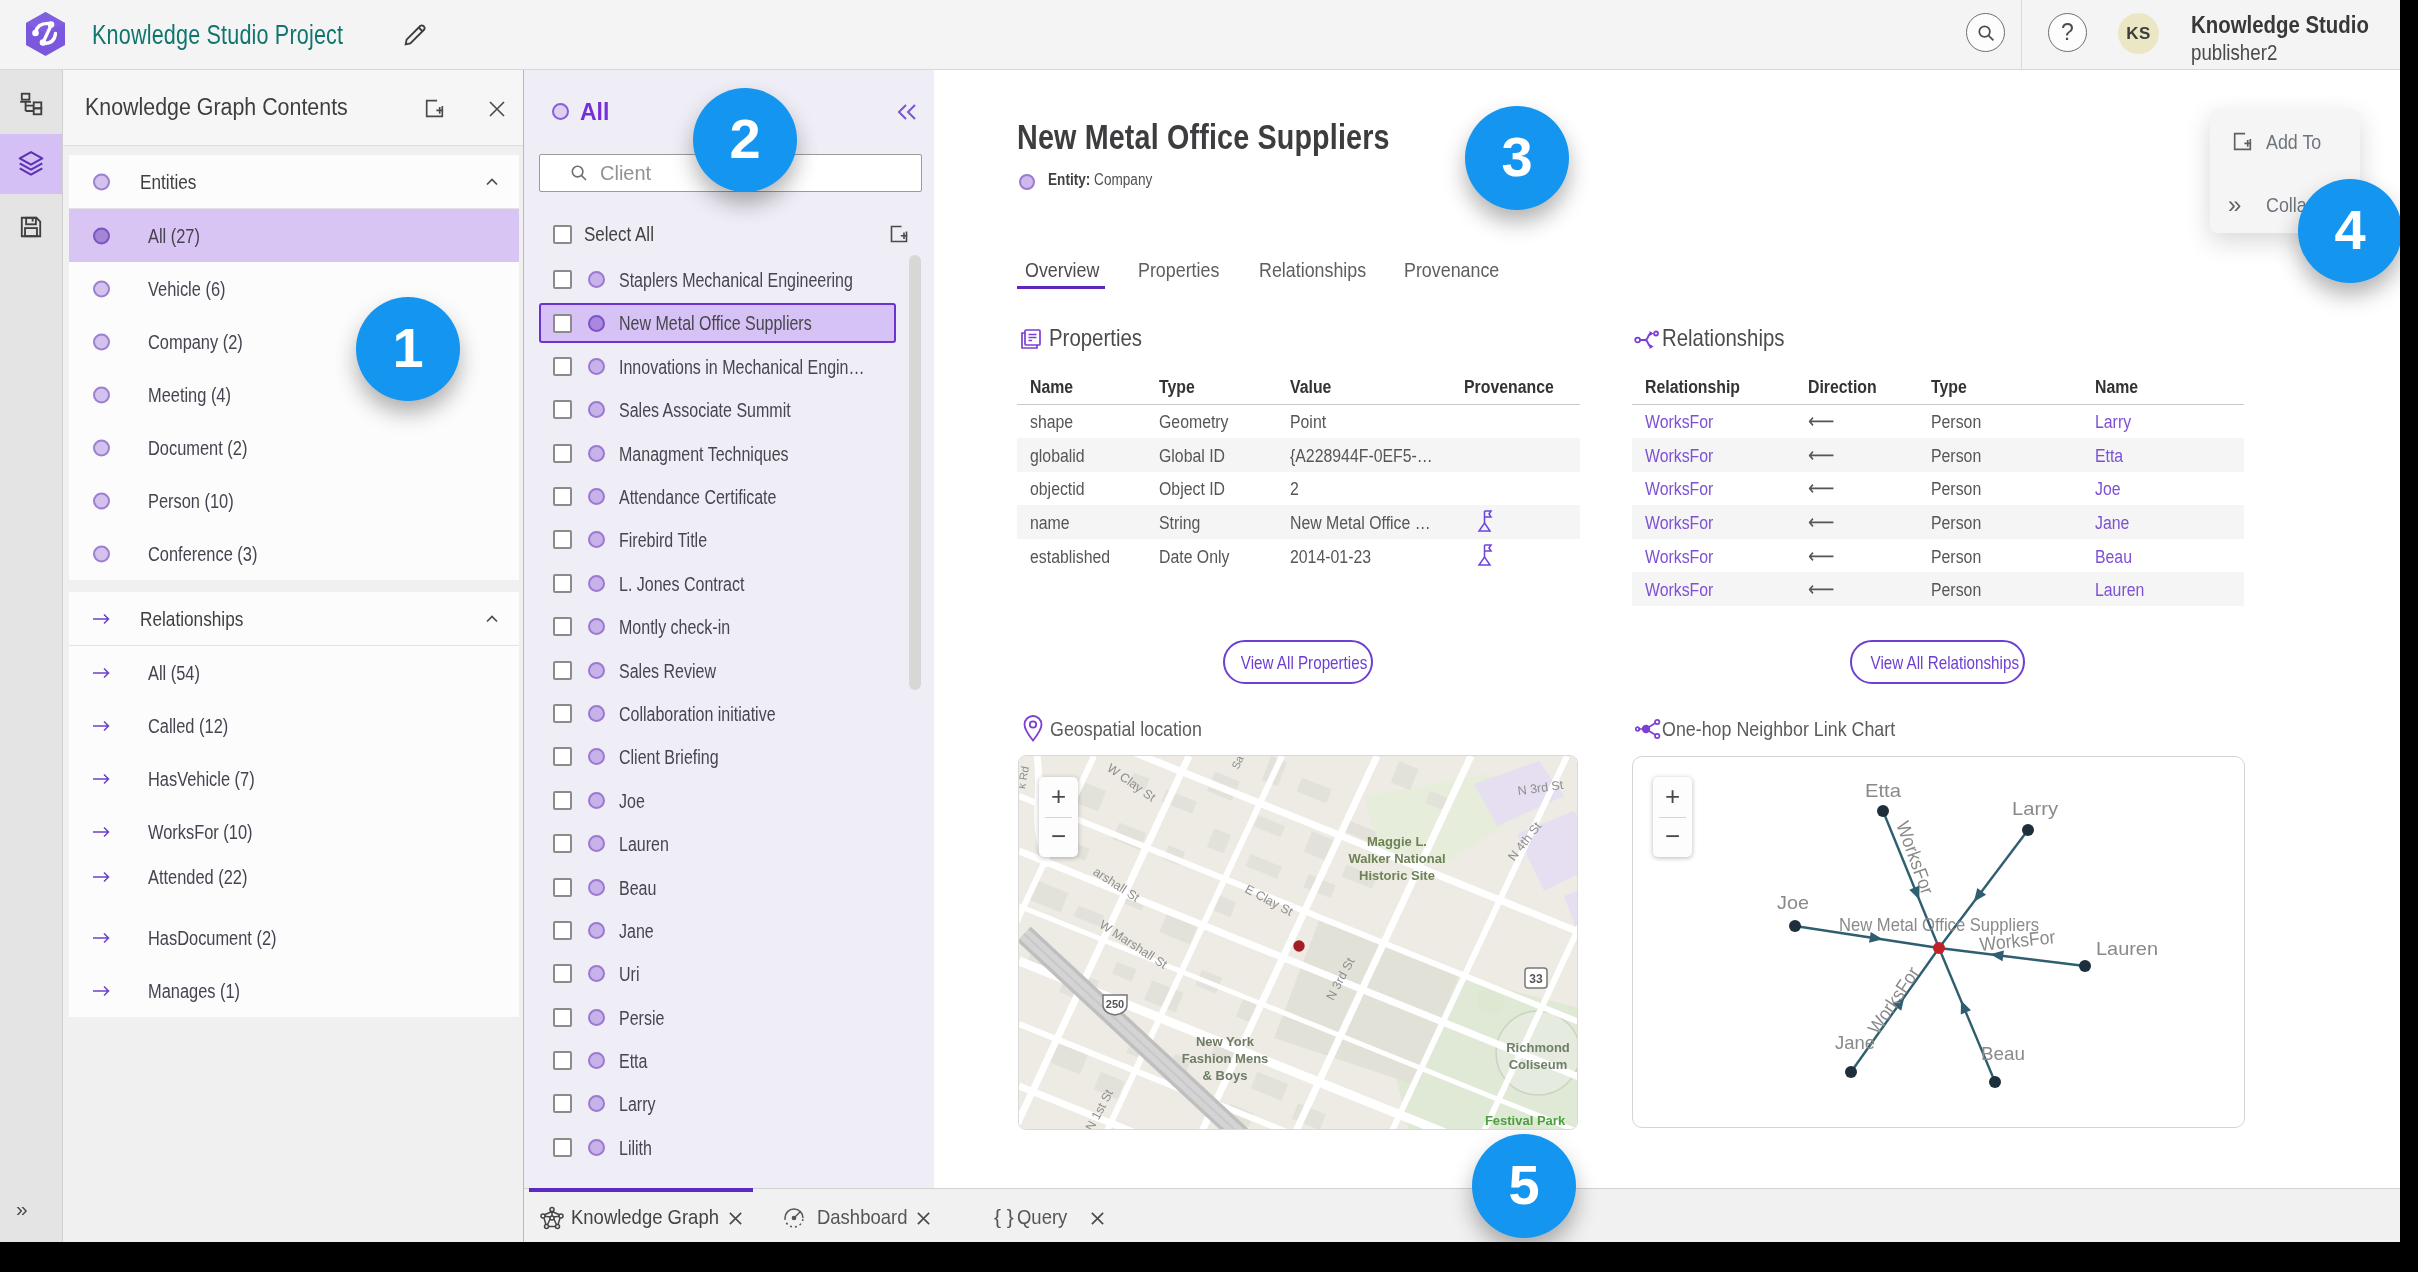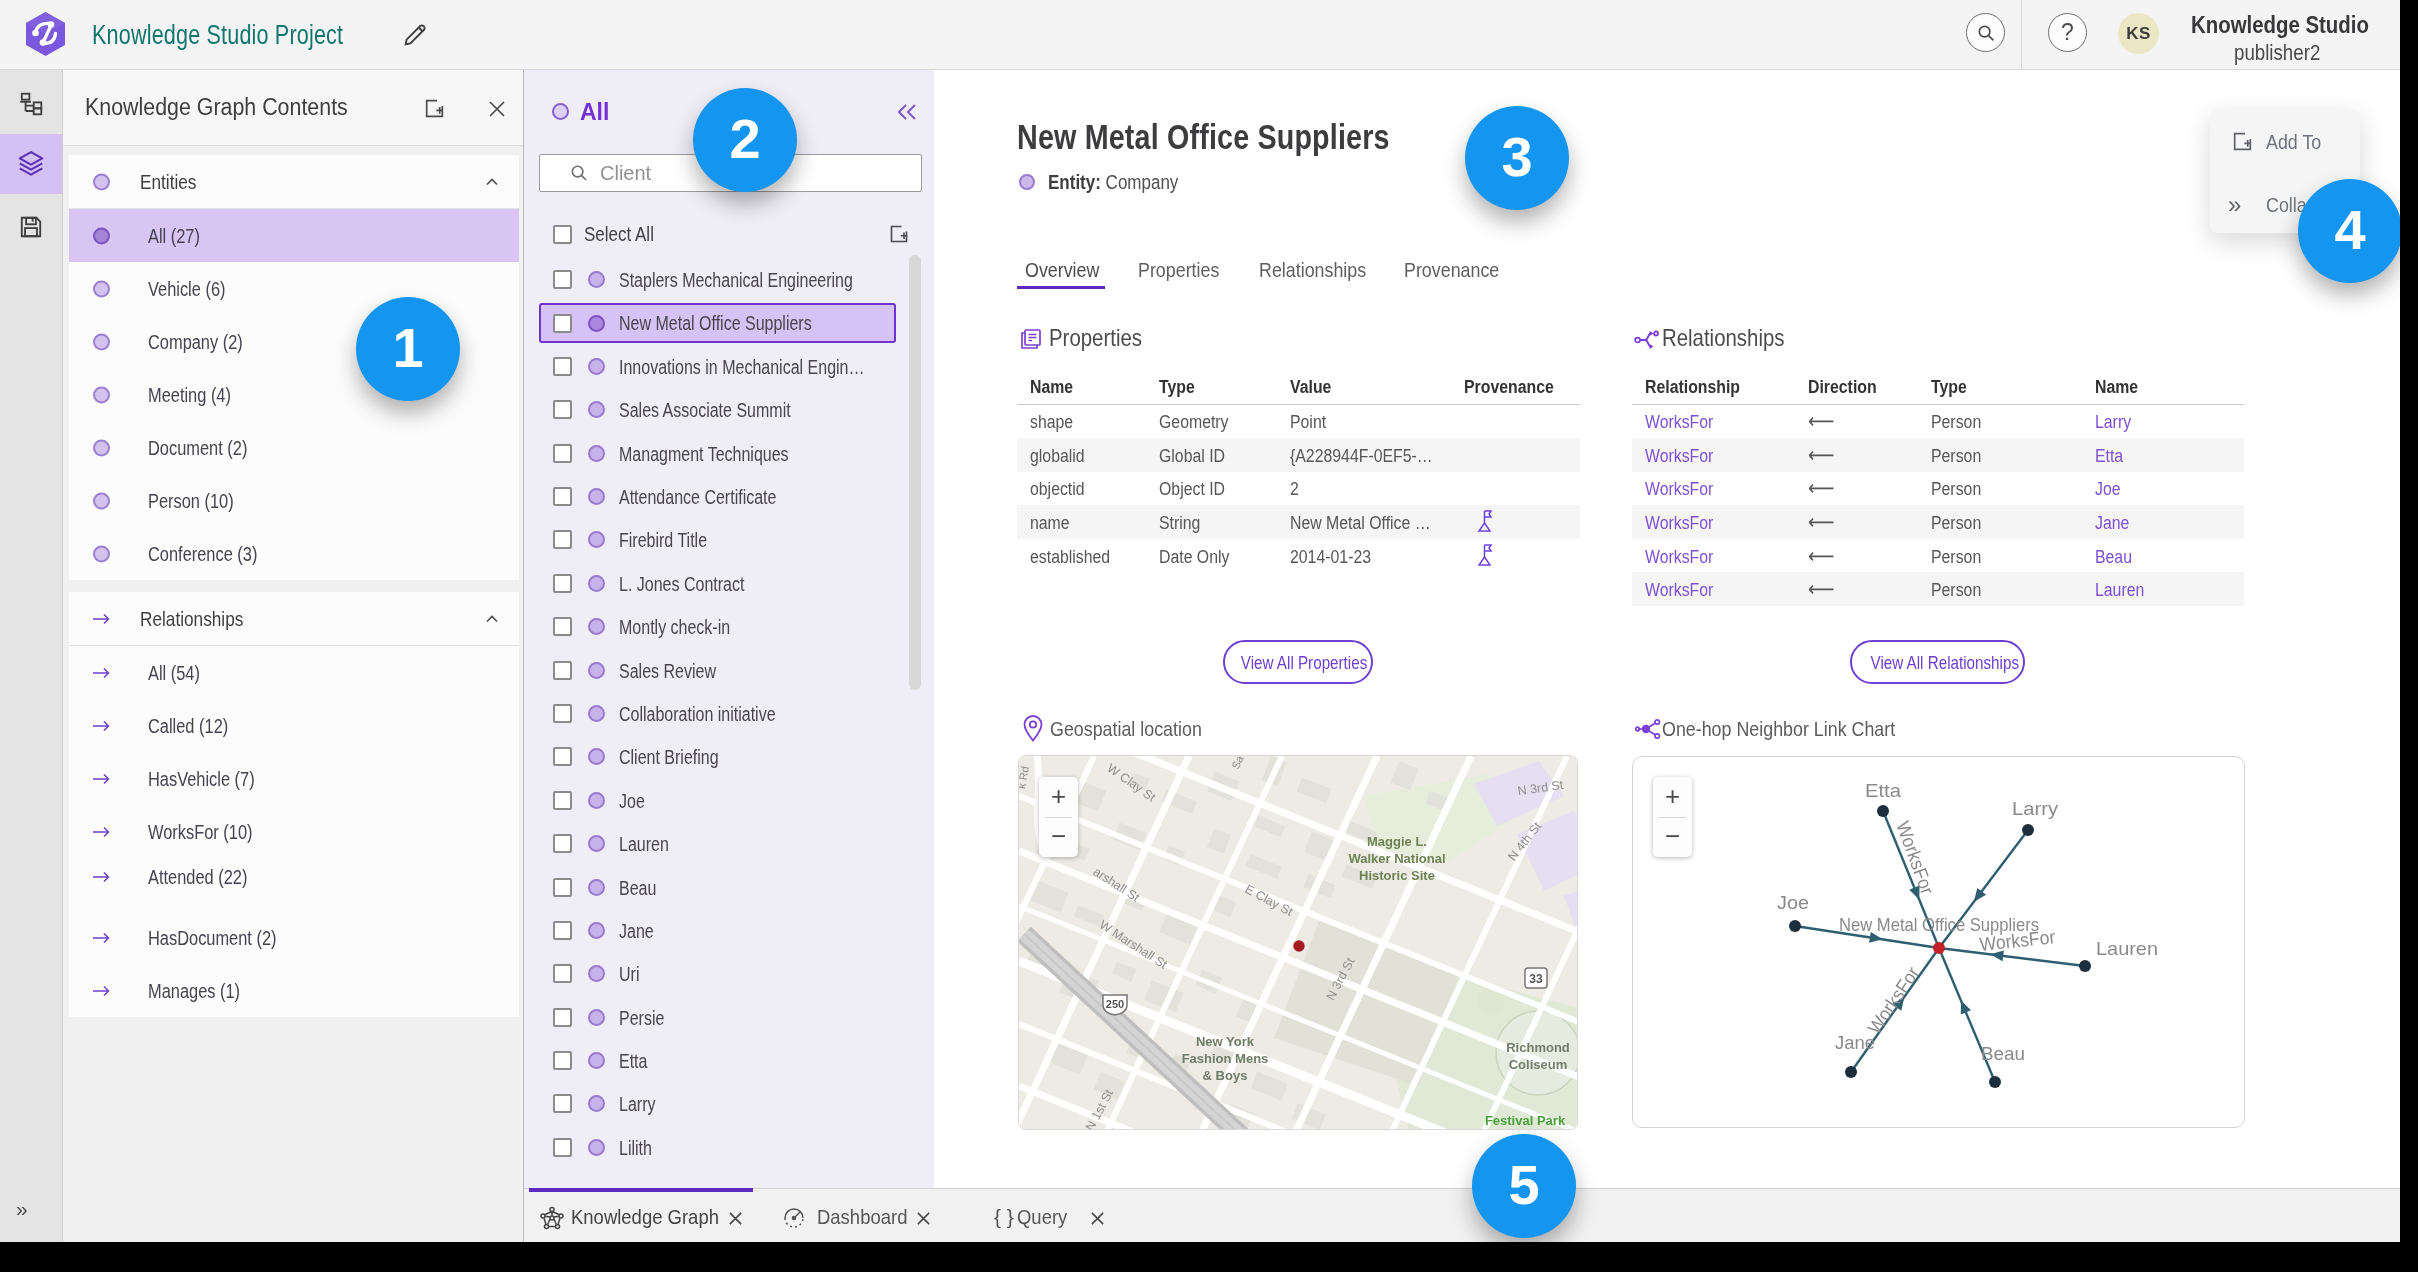--- a/index.html
+++ b/index.html
@@ -9,21 +9,21 @@
 .abs { position:absolute; }
 
 
 #hdr { position:absolute; left:0; top:0; width:2400px; height:70px; background:#f5f4f4; border-bottom:1px solid #d8d8d8; }
 #hdr .title { position:absolute; left:92px; top:20px; font-size:27px; font-weight:500; color:#0f766e; letter-spacing:0.2px; }
 #hdr .vdiv { position:absolute; left:2021px; top:0; width:1px; height:69px; background:#dadada; }
 .circbtn { position:absolute; width:39px; height:39px; border:1.5px solid #6f6f6f; border-radius:50%; background:#fdfdfd; }
 #ks { position:absolute; left:2118px; top:13px; width:41px; height:41px; border-radius:50%; background:#ebe7c5; color:#3c3c3c; font-size:17px; font-weight:600; text-align:center; line-height:41px; letter-spacing:0.5px; }
 #uname { position:absolute; left:2191px; top:11px; color:#3a3a3a; }
 #uname .l1 { font-size:24px; font-weight:600; color:#38383a; white-space:nowrap; }
-#uname .l2 { font-size:22px; font-weight:400; color:#4a4a4a; margin-top:1px; white-space:nowrap;margin-left:43px; }
+#uname .l2 { font-size:22px; font-weight:400; color:#4a4a4a; margin-top:1px; white-space:nowrap; }
 
 
 #rail { position:absolute; left:0; top:70px; width:63px; height:1172px; background:#e4e4e4; border-right:1px solid #cfcfcf; }
 #rail .sel { position:absolute; left:0; top:64px; width:62px; height:60px; background:#d5c0f5; }
 #rail .expand { position:absolute; left:16px; top:1127px; font-size:21px; color:#4a4a4a; }
 
 
 #p1 { position:absolute; left:63px; top:70px; width:461px; height:1172px; background:#f0f0f0; border-right:1px solid #b9b9b9; }
 #p1 .hd { position:absolute; left:0; top:0; width:100%; height:76px; background:#f6f6f6; border-bottom:1px solid #dddddd; }
 #p1 .hd .t { position:absolute; left:22px; top:24px; font-size:23px; font-weight:500; color:#3e3e3e; }
@@ -366,21 +366,21 @@
         <span class="cb" style="left:29px;top:12px"></span>
         <span class="itm-circ" style="left:64px;top:13px"></span>
         <div class="t">Lilith</div>
       </div>
     <div class="thumb"></div>
   </div>
 
   <div id="main">
     <h1><span class="sx" style="transform:scaleX(0.82)">New Metal Office Suppliers</span></h1>
     <div class="abs" style="left:85px;top:104px;width:16px;height:16px;border-radius:50%;background:#cdb9ea;border:2px solid #9a7ad2"></div>
-    <div class="abs" style="left:114px;top:101px;font-size:20px;color:#4f4f4f"><span class="sx"><b style="color:#3f3f3f">Entity:</b> Company</span></div>
+    <div class="abs" style="left:114px;top:101px;font-size:16px;color:#4f4f4f"><span class="sx"><b style="color:#3f3f3f">Entity:</b> Company</span></div>
     <div class="tabs">
       <div class="tab" style="left:0"><span class="sx" style="color:#4c4c4c">Overview</span></div>
       <div class="tab" style="left:113px"><span class="sx">Properties</span></div>
       <div class="tab" style="left:234px"><span class="sx">Relationships</span></div>
       <div class="tab" style="left:379px"><span class="sx">Provenance</span></div>
     </div>
     <div class="abs" style="left:83px;top:216px;width:88px;height:3px;background:#5b27c0"></div>
 
     <svg class="abs" style="left:85px;top:257px" width="24" height="24" viewBox="0 0 24 24" fill="none" stroke="#7b3fd6" stroke-width="1.7">
       <rect x="6" y="3" width="15" height="15" rx="1"></rect>

